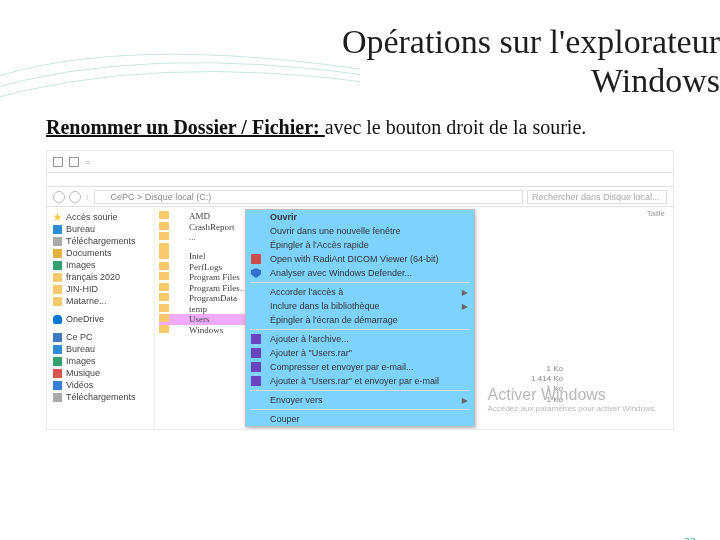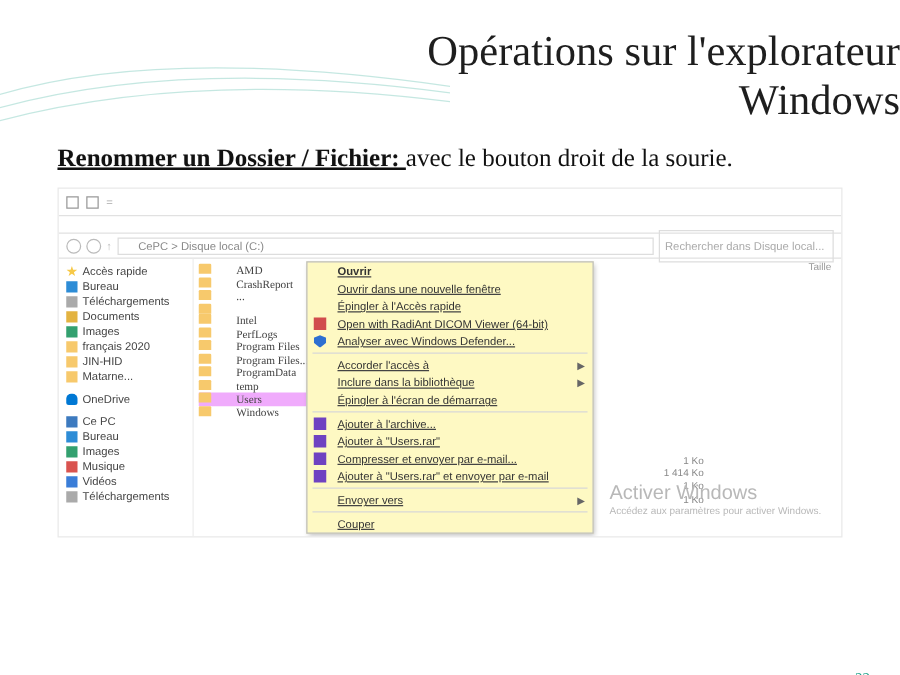--- a/index.html
+++ b/index.html
@@ -11,21 +11,21 @@
   .body-text { margin: 14px 46px 0 46px; font-size: 20px; color: #111; line-height: 1.3; }
   .body-text .bold-under { font-weight: 700; text-decoration: underline; text-shadow: 0 0 1px rgba(0,0,0,0.15); }
   .screenshot { margin: 10px 46px 0 46px; height: 280px; background: #fff; border: 1px solid #e9e9e9; position: relative; font-family: "Segoe UI", Tahoma, sans-serif; font-size: 9px; color: #444; overflow: hidden; }
   
   .exp-top { height: 22px; border-bottom: 1px solid #e1e1e1; display: flex; align-items: center; padding-left: 6px; gap: 6px; }
   .sq { width: 10px; height: 10px; border: 1px solid #999; background: #fff; }
   .exp-ribbon { height: 14px; border-bottom: 1px solid #e1e1e1; }
   .exp-addr { height: 20px; border-bottom: 1px solid #e1e1e1; display: flex; align-items: center; padding: 0 6px; gap: 4px; color: #888; }
   .nav-arrow { width: 12px; height: 12px; border-radius: 6px; border: 1px solid #bbb; display: inline-block; }
   .addr-box { flex: 1; border: 1px solid #ddd; height: 14px; padding: 0 16px; display: flex; align-items: center; }
-  .search-box { width: 140px; border: 1px solid #ddd; height: 26px; padding: 0 4px; display: flex; align-items: center; color: #aaa; }
+  .search-box { width: 140px; border: 1px solid #ddd; height: 14px; padding: 0 4px; display: flex; align-items: center; color: #aaa; }
   .exp-body { display: flex; height: calc(100% - 56px); }
   .sidebar { width: 108px; border-right: 1px solid #eee; padding: 4px 4px; }
   .sb-item { display: flex; align-items: center; gap: 4px; padding: 1px 2px; white-space: nowrap; overflow: hidden; }
   .sb-spacer { height: 6px; }
   .ic { width: 9px; height: 9px; flex-shrink: 0; }
   .ic-star { background: #f7c948; clip-path: polygon(50% 0,61% 35%,98% 35%,68% 57%,79% 91%,50% 70%,21% 91%,32% 57%,2% 35%,39% 35%); }
   .ic-desktop { background: #2d8cd6; }
   .ic-download { background: #aaa; }
   .ic-doc { background: #e3b341; }
   .ic-folder { background: #f7c96c; }
@@ -33,21 +33,21 @@
   .ic-pc { background: #3d7abf; }
   .ic-cloud { background: #0078d4; border-radius: 4px 4px 2px 2px; }
   .ic-music { background: #d9534f; }
   .ic-video { background: #3a7dd8; }
   .main-area { flex: 1; position: relative; }
   .col-head { position: absolute; right: 8px; top: 2px; color: #999; font-size: 8px; }
   .folder-list { position: absolute; left: 4px; top: 4px; width: 90px; }
   .fl-item { display: flex; gap: 20px; padding: 0 0 0.5px 0; font-family: Liberation Serif, serif; }
   .fl-folder { width: 10px; height: 8px; background: #f7c96c; border-radius: 1px 1px 0 0; }
   .fl-item.sel { background: #f0abfc; }
-  .context-menu { position: absolute; left: 90px; top: 2px; width: 230px; background: #fef9c3; border: 1px solid #bdbdbd; box-shadow: 1px 2px 4px rgba(0,0,0,0.25); font-size: 9px; text-decoration: underline; }
+  .context-menu { position: absolute; left: 90px; top: 2px; width: 230px; background: #7dd3fc; border: 1px solid #bdbdbd; box-shadow: 1px 2px 4px rgba(0,0,0,0.25); font-size: 9px; }
   .cm-item { padding: 2px 8px 2px 24px; position: relative; white-space: nowrap; overflow: hidden; color: #333; }
   .cm-item.bold { font-weight: 700; }
   .cm-sep { height: 1px; background: #d8d8d8; margin: 2px 4px; }
   .cm-ic { position: absolute; left: 5px; top: 2px; width: 10px; height: 10px; }
   .cm-ic.red { background: #d14d4d; }
   .cm-ic.purple { background: #6f42c1; }
   .cm-ic.shield { background: #2d6fd1; clip-path: polygon(50% 0,100% 20%,100% 60%,50% 100%,0 60%,0 20%); }
   .arrow-right { position: absolute; right: 6px; top: 3px; font-size: 8px; color: #666; }
   .sizes { position: absolute; right: 110px; bottom: 24px; text-align: right; font-size: 8px; color: #888; line-height: 1.3; }
   .activate { position: absolute; right: 16px; bottom: 16px; text-align: left; color: #b8b8b8; font-family: "Segoe UI", sans-serif; }
@@ -91,21 +91,21 @@
           <span>CePC &gt; Disque local (C:)</span>
         </div>
     <div class="search-box">
           <span>Rechercher dans Disque local...</span>
         </div>
   </div>
   <div class="exp-body">
     <div class="sidebar">
       <div class="sb-item">
             <span class="ic ic-star"></span>
-            <span>Accès rapide</span>
+            <span>Accès sourie</span>
           </div>
       <div class="sb-item">
             <span class="ic ic-desktop"></span>
             <span>Bureau</span>
           </div>
       <div class="sb-item">
             <span class="ic ic-download"></span>
             <span>Téléchargements</span>
           </div>
       <div class="sb-item">

